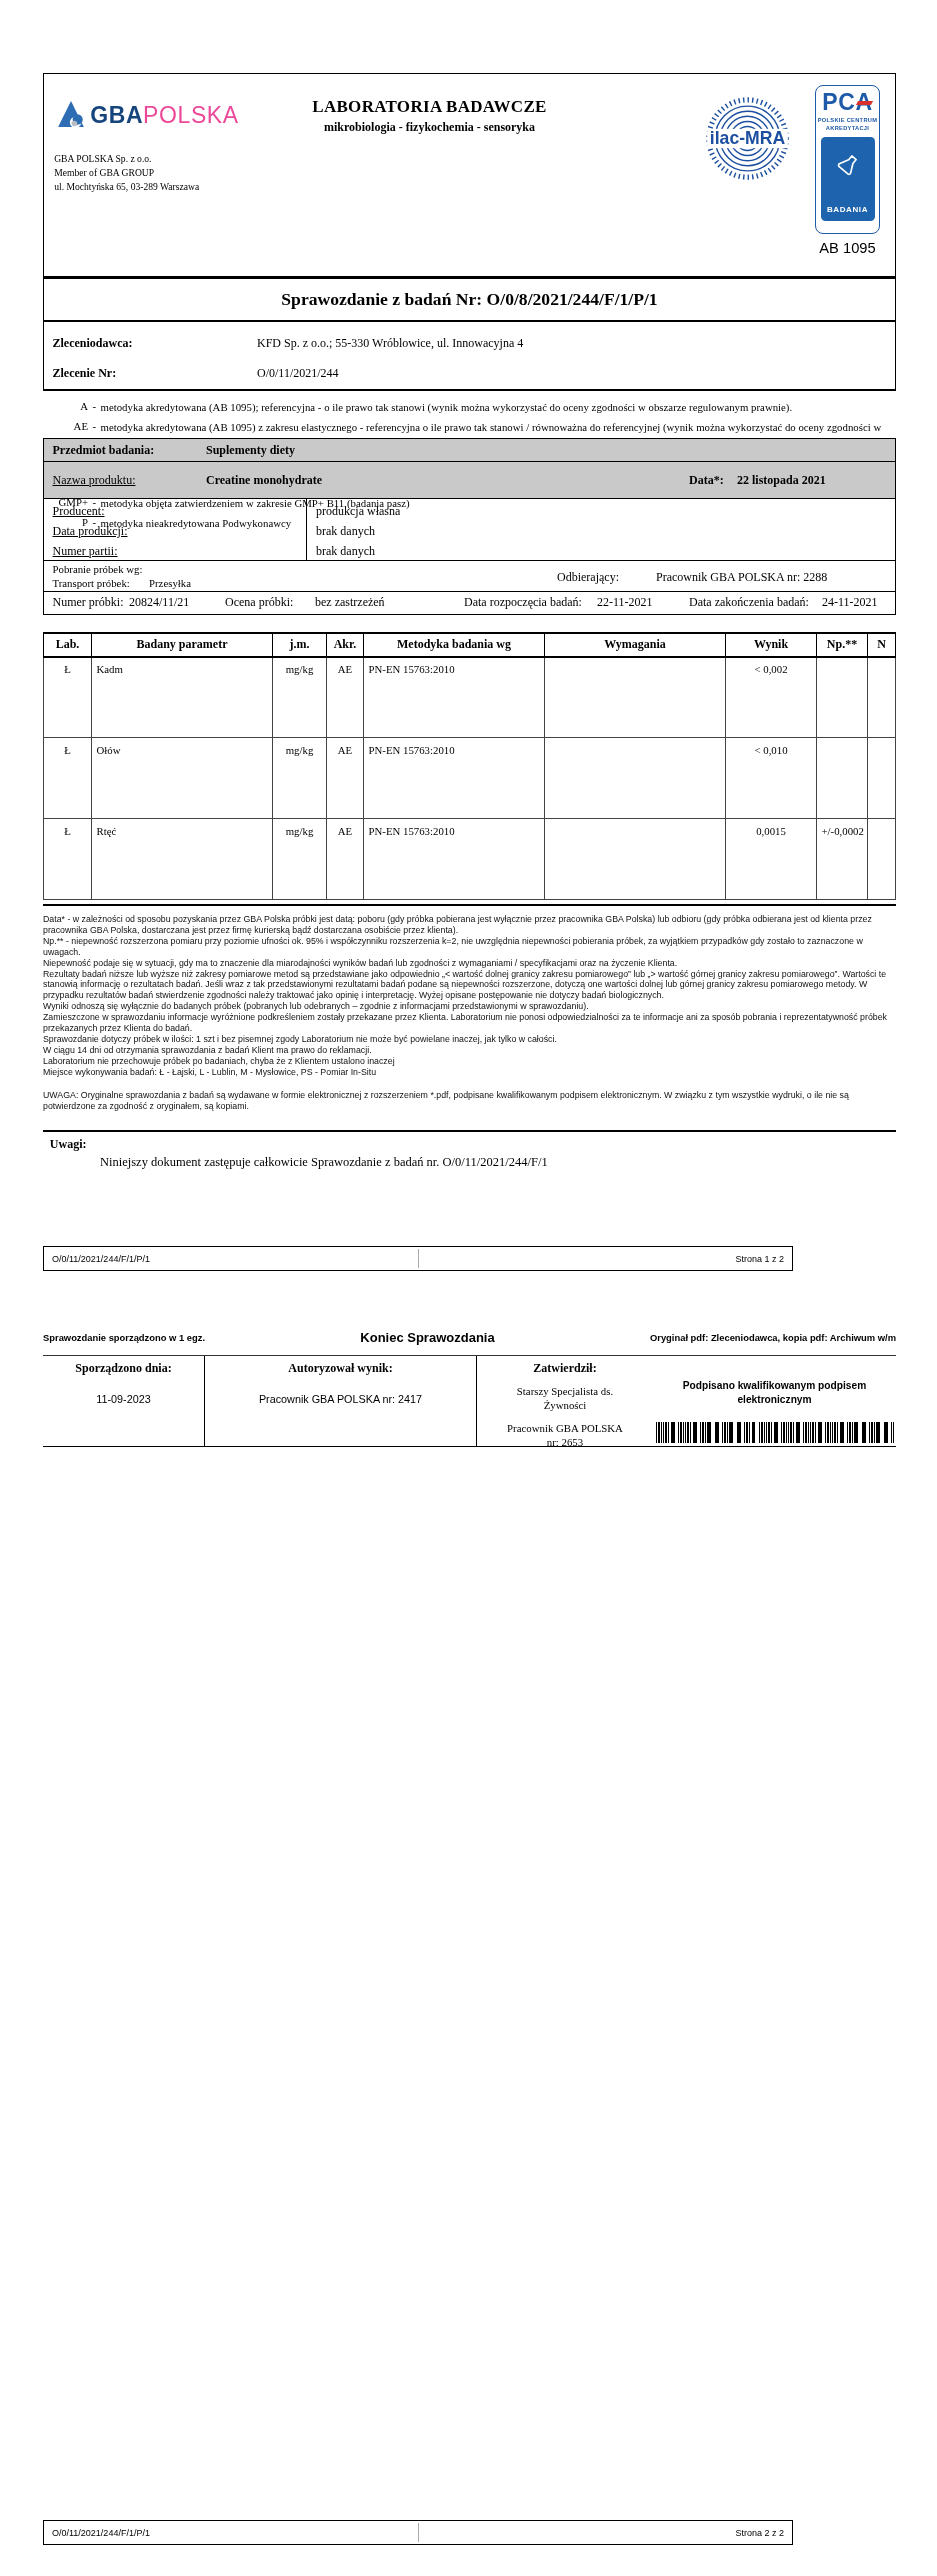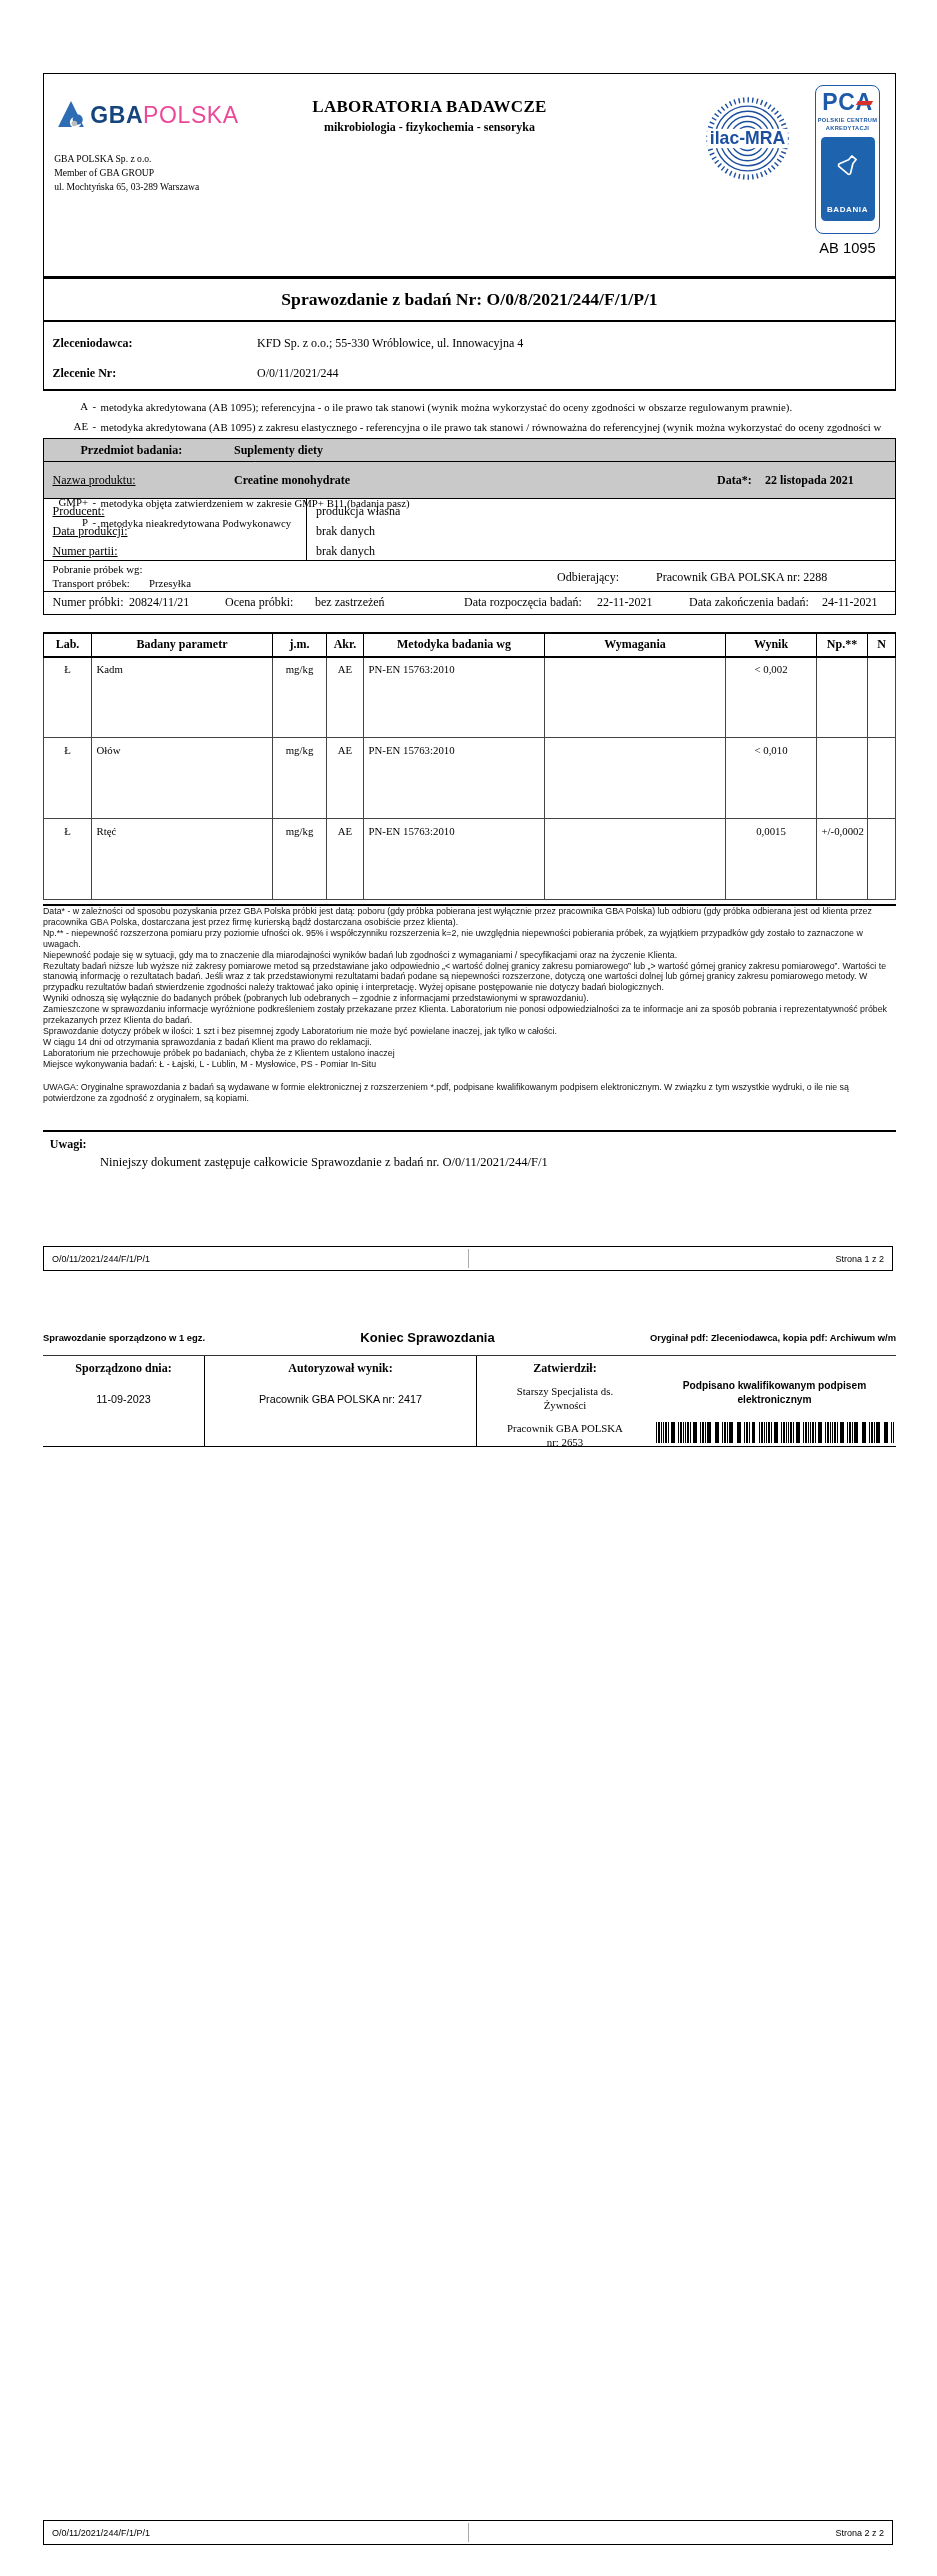--- a/index.html
+++ b/index.html
@@ -39,42 +39,42 @@
   .legend .row{display:flex;margin-bottom:5.7px;}
   .legend .key{width:45px;text-align:right;flex:none;}
   .legend .dash{width:12.5px;text-align:center;flex:none;}
   .legend .txt{flex:1;line-height:1.35;}
   
   .info-block{left:43px;top:438px;width:853px;border:1.7px solid #000;box-sizing:border-box;font-size:12px;}
   .irow{position:relative;border-bottom:1.7px solid #000;box-sizing:border-box;}
   .irow:last-child{border-bottom:none;}
   .gray{background:#c9c9c9;}
   .u{text-decoration:underline;}
-  .b{font-weight:bold;margin-left:28px;}
+  .b{font-weight:bold;}
   .vdiv{position:absolute;left:262px;top:0;bottom:0;width:1.1px;background:#000;}
   
   table.results{position:absolute;left:43px;top:632px;width:853px;border-collapse:collapse;table-layout:fixed;}
   table.results th{border:1.1px solid #000;border-top:2.3px solid #000;border-bottom:2.3px solid #000;
                    font-size:12px;font-weight:bold;padding:3.4px 1.1px;background:#fff;}
   table.results td{border:0.6px solid #444;font-size:10.8px;vertical-align:top;padding:5.7px 4.5px;height:81px;box-sizing:border-box;}
   table.results{border:1.7px solid #000;}
   table.results tr.data{border-bottom:1.7px solid #000;}
   td.lab{vertical-align:middle;text-align:center;}
   td.ctr{text-align:center;}
   
-  .footnotes{left:43px;top:904px;width:853px;border-top:2.8px solid #000;
+  .footnotes{left:43px;top:904px;width:853px;border-top:2.8px solid #000;padding-top:8px;
              font-family:"Liberation Sans",sans-serif;font-size:8.8px;line-height:1.24;color:#111;}
   .footnotes p{margin:0;}
   .footnotes p.gap{margin-top:12.5px;}
   
   .remarks{left:43px;top:1130px;width:853px;border-top:2.8px solid #000;}
   .remarks .lbl{position:absolute;left:6.8px;top:5.1px;font-size:12px;font-weight:bold;}
   .remarks .txt{position:absolute;left:57px;top:23px;font-size:12.5px;}
   
-  .pfooter{left:43px;width:850px;height:25px;border:1.7px solid #000;box-sizing:border-box;display:flex;
+  .pfooter{left:43px;width:750px;height:25px;border:1.7px solid #000;box-sizing:border-box;display:flex;
            align-items:center;justify-content:space-between;padding:8px 8px;font-family:"Liberation Sans",sans-serif;font-size:9px;}
   .pfooter .mid{position:absolute;left:50%;top:1.7px;bottom:1.7px;width:0.6px;background:#aaa;}
   
   .closing{left:43px;top:1330px;width:853px;display:flex;align-items:center;justify-content:space-between;
            font-family:"Liberation Sans",sans-serif;font-weight:bold;font-size:9.4px;}
   .closing .ctrbig{font-size:13px;}
   .sigtable{left:43px;top:1355px;width:853px;height:92px;border-top:1.1px solid #333;border-bottom:1.1px solid #000;
             box-sizing:border-box;display:flex;}
   .sigcol{position:relative;box-sizing:border-box;}
   .sigcol.c1{width:162px;border-right:1.1px solid #000;}

